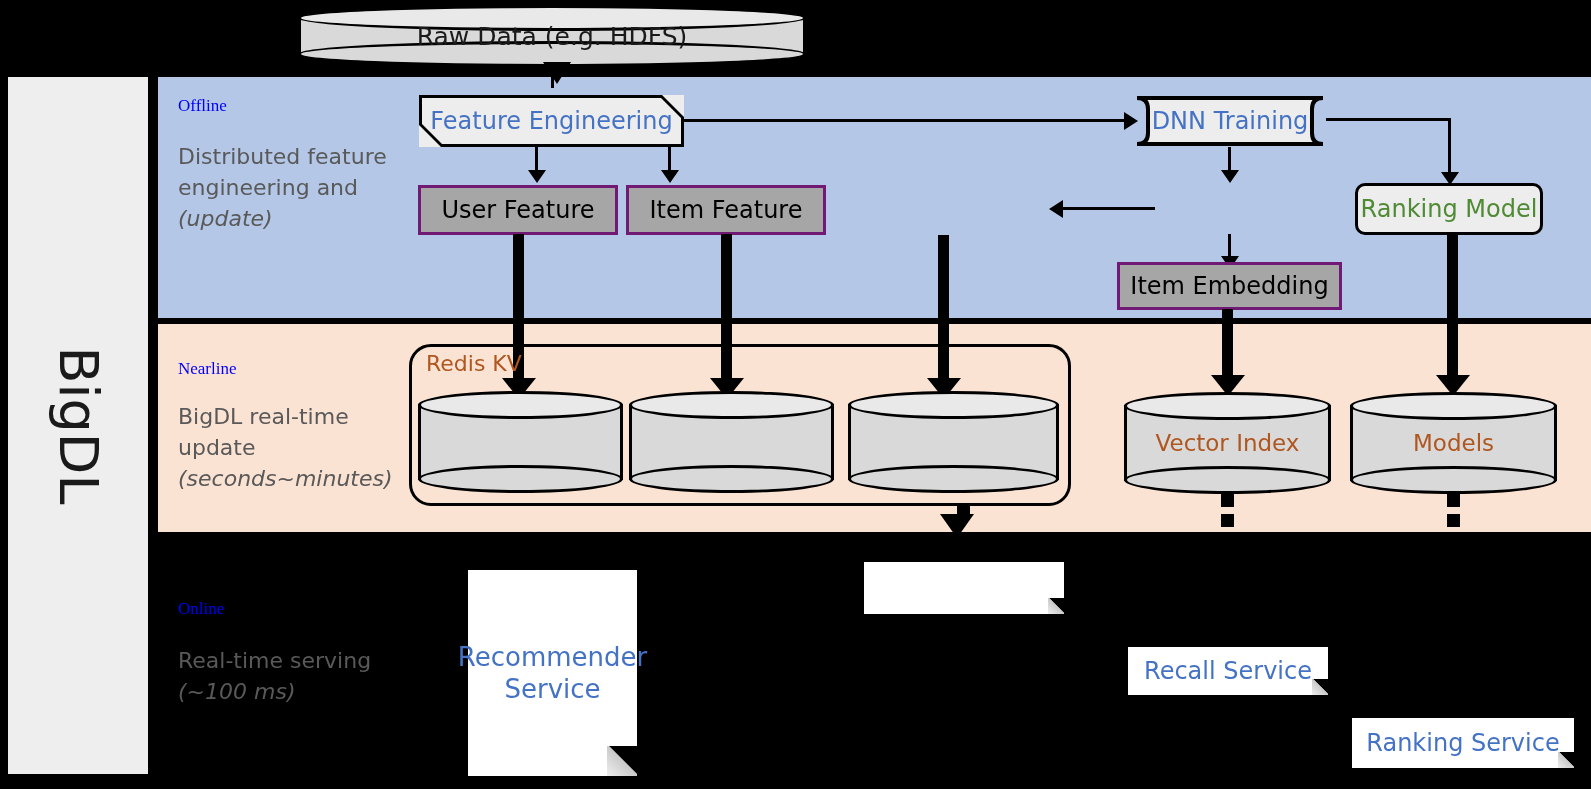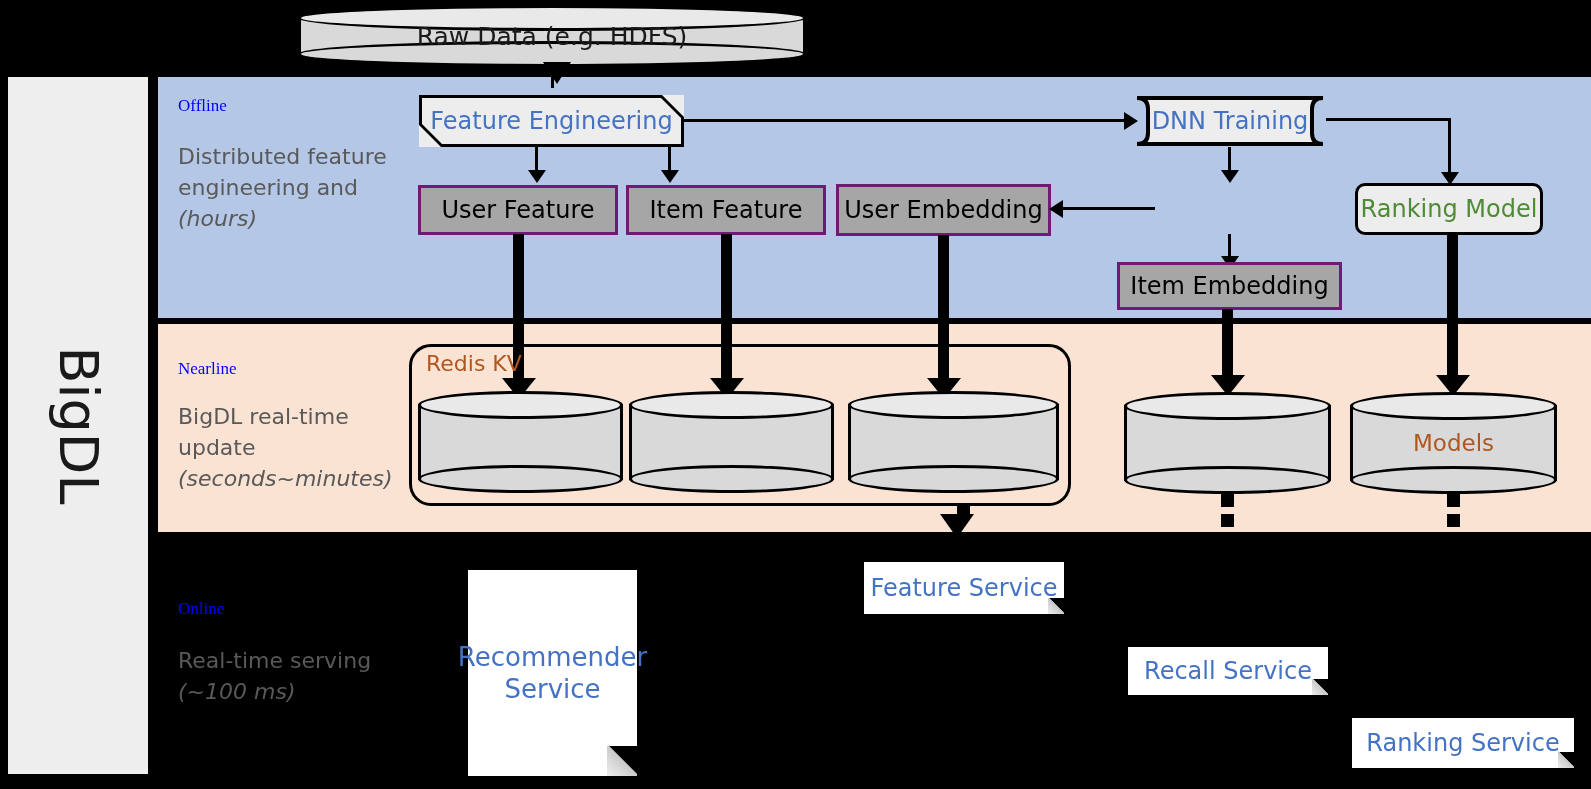--- a/index.html
+++ b/index.html
@@ -107,21 +107,21 @@
     <div class="sidebar-label">
       <span>BigDL</span>
     </div>
   </div>
 
   <div class="band band-offline"></div>
   <div class="band band-nearline"></div>
   <div class="band band-online"></div>
 
   <div class="band-title" style="left:178px;top:96px;">Offline</div>
-  <div class="band-desc" style="left:178px;top:141px;width:215px;"><span>Distributed feature engineering and </span><i>(hours)</i></div>
+  <div class="band-desc" style="left:178px;top:141px;width:215px;"><span>Distributed feature engineering and </span><i>(update)</i></div>
 
   <div class="band-title" style="left:178px;top:359px;">Nearline</div>
   <div class="band-desc" style="left:178px;top:401px;width:235px;"><span>BigDL real-time update </span><i>(seconds~minutes)</i></div>
 
   <div class="band-title" style="left:178px;top:599px;">Online</div>
   <div class="band-desc" style="left:178px;top:645px;width:200px;"><span>Real-time serving </span><i>(~100 ms)</i></div>
 
   <div class="cyl rawdata">
     <div class="body"></div>
     <div class="bot"></div>
@@ -159,23 +159,20 @@
   <div class="ln thin-h" style="left:1326px;top:118px;width:125px;"></div>
   <div class="ln thin-v" style="left:1448px;top:118px;height:58px;"></div>
   <div class="ah-down" style="left:1441px;top:172px;"></div>
 
   <div class="node grey-box" style="left:418px;top:185px;width:200px;height:50px;">
     <span>User Feature</span>
   </div>
   <div class="node grey-box" style="left:626px;top:185px;width:200px;height:50px;">
     <span>Item Feature</span>
   </div>
-  <div class="node grey-box" style="left:836px;top:184px;width:215px;height:52px;">
-    <span>User Embedding</span>
-  </div>
 
   <div class="ln thin-h" style="left:1060px;top:207px;width:95px;"></div>
   <div class="ah-left" style="left:1049px;top:200px;"></div>
 
 
   <div class="node soft-box txt-green" style="left:1355px;top:183px;width:188px;height:52px;">
     <span>Ranking Model</span>
   </div>
 
   <div class="ln thin-v" style="left:1228px;top:234px;height:27px;"></div>
@@ -219,20 +216,21 @@
     <div class="body"></div>
     <div class="bot"></div>
     <div class="top"></div>
     <div class="cyl-lbl"></div>
   </div>
 
   <div class="cyl" style="left:1124px;top:392px;width:207px;height:102px;">
     <div class="body"></div>
     <div class="bot"></div>
     <div class="top"></div>
+    <div class="cyl-lbl">Vector Index</div>
   </div>
   <div class="cyl" style="left:1350px;top:392px;width:207px;height:102px;">
     <div class="body"></div>
     <div class="bot"></div>
     <div class="top"></div>
     <div class="cyl-lbl">Models</div>
   </div>
 
   <div class="sq" style="left:957px;top:505px;"></div>
   <div class="ah-down-fat" style="left:940px;top:514px;border-top-width:24px;"></div>
@@ -242,21 +240,20 @@
 
   <div class="sq" style="left:1447px;top:494px;"></div>
   <div class="sq" style="left:1447px;top:514px;"></div>
 
   <div class="doc big" style="left:468px;top:570px;width:169px;height:206px;">
     <span>Recommender Service</span>
     <div class="fold"></div>
   </div>
 
   <div class="doc" style="left:864px;top:562px;width:200px;height:52px;">
-    <span>Feature Service</span>
     <div class="fold"></div>
   </div>
 
   <div class="doc" style="left:1128px;top:647px;width:200px;height:48px;">
     <span>Recall Service</span>
     <div class="fold"></div>
   </div>
 
   <div class="doc" style="left:1352px;top:718px;width:222px;height:50px;">
     <span>Ranking Service</span>

